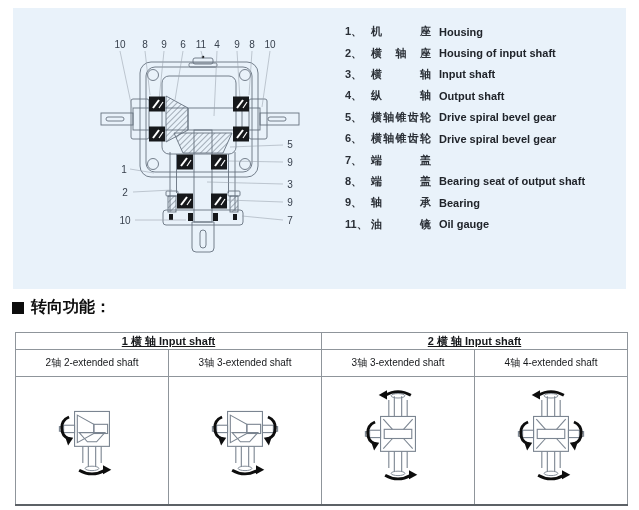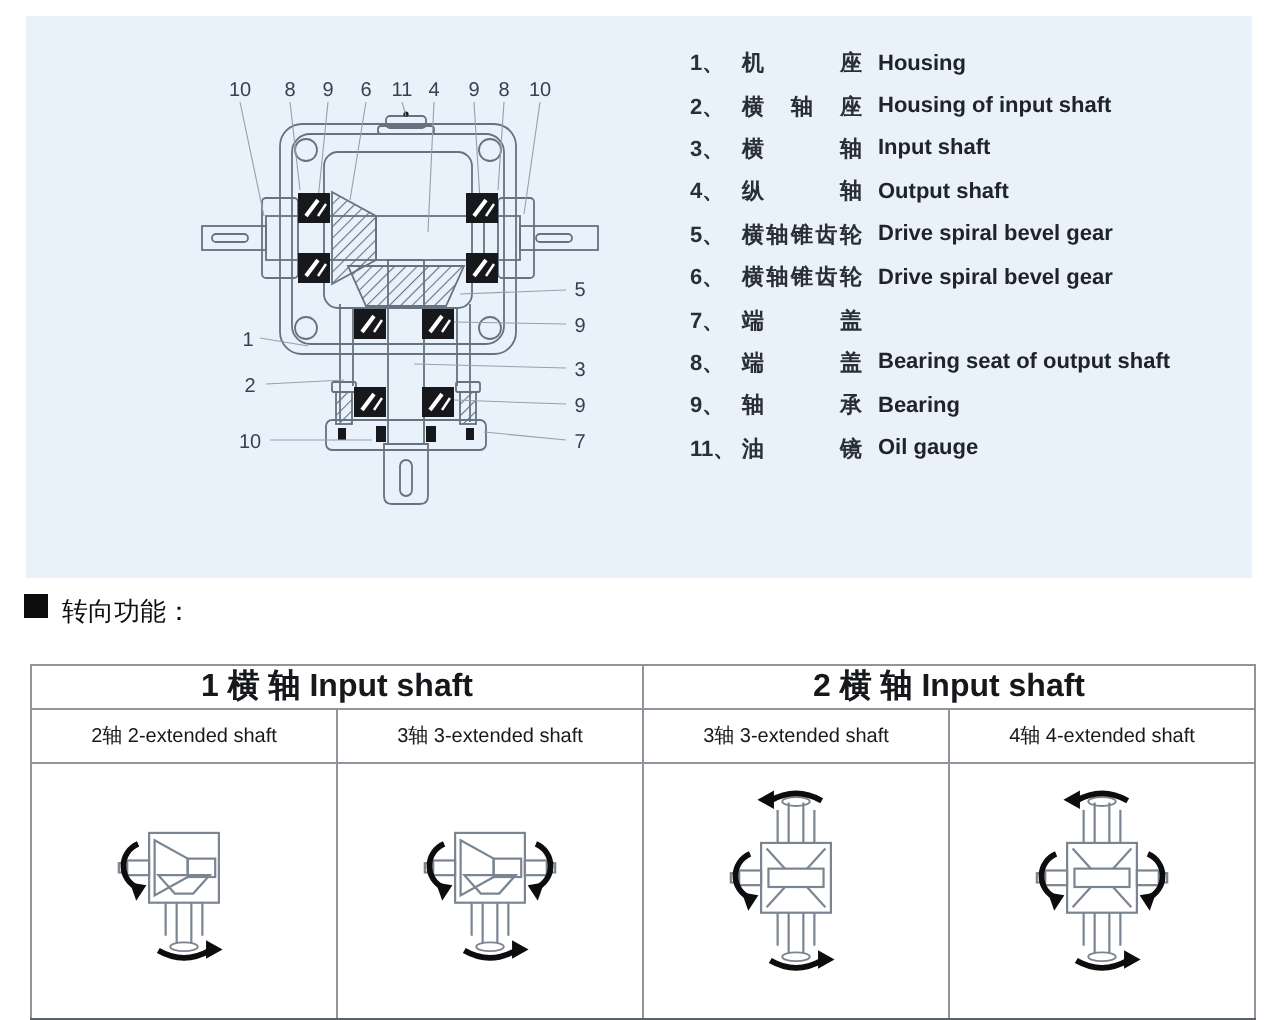--- a/index.html
+++ b/index.html
@@ -17,29 +17,29 @@
   .callout{font-size:10px;fill:#38414d;font-family:"Liberation Sans","DejaVu Sans",sans-serif;}
 
   
   .plist{position:absolute;left:332px;top:13px;}
   .plist-row{display:flex;align-items:center;height:21.4px;font-size:11px;font-weight:bold;color:#2a2f36;}
   .p-num{width:26px;flex:none;}
   .p-zh{width:60px;flex:none;text-align:justify;text-align-last:justify;margin-right:8px;}
   .p-en{color:#20242a;white-space:nowrap;}
 
   
-  .sec{position:absolute;left:12px;top:297px;display:flex;align-items:flex-start;font-size:13px;font-weight:normal;color:#0d0d0d;}
+  .sec{position:absolute;left:12px;top:297px;display:flex;align-items:center;font-size:16px;font-weight:bold;color:#0d0d0d;}
   .sec .sq{width:12px;height:12px;background:#0d0d0d;margin-right:7px;}
   .sec .en{margin-left:28px;letter-spacing:0.4px;}
 
   
   .rot-table{position:absolute;left:15px;top:332px;width:613px;border-collapse:collapse;table-layout:fixed;background:#fff;}
   .rot-table th,.rot-table td{border:1px solid #8f959b;padding:0;}
   .rot-table{border:1px solid #6e7378;border-bottom:2px solid #5c6166;}
-  .gh th{height:16px;font-size:16px;font-weight:bold;color:#16181b;}
+  .gh th{height:16px;font-size:11px;font-weight:bold;color:#16181b;text-decoration:underline;}
   .sh th{height:26px;font-size:10px;font-weight:normal;color:#16181b;}
   .rot-cell{height:127px;text-align:center;vertical-align:middle;}
   .gicon{width:92px;height:101px;display:inline-block;}
   .rot-cell.typeA .gicon{margin-bottom:10px;}
 </style>
 </head>
 <body>
 
 <div class="page">
 

